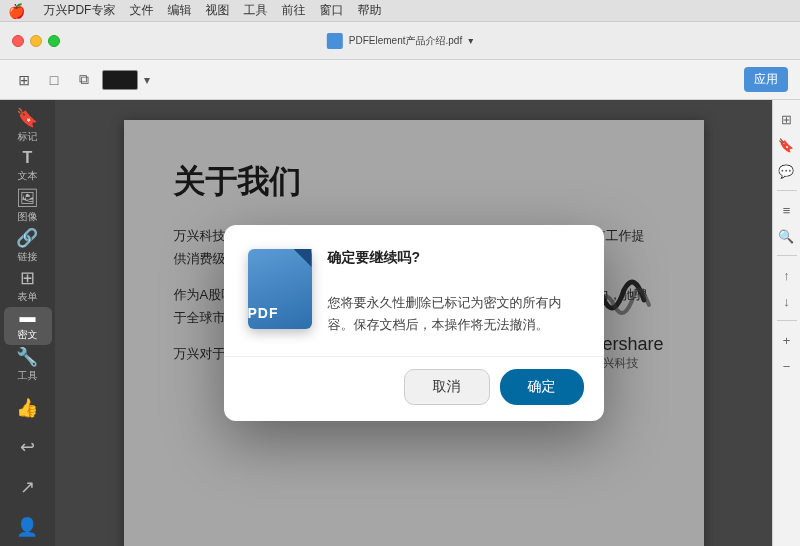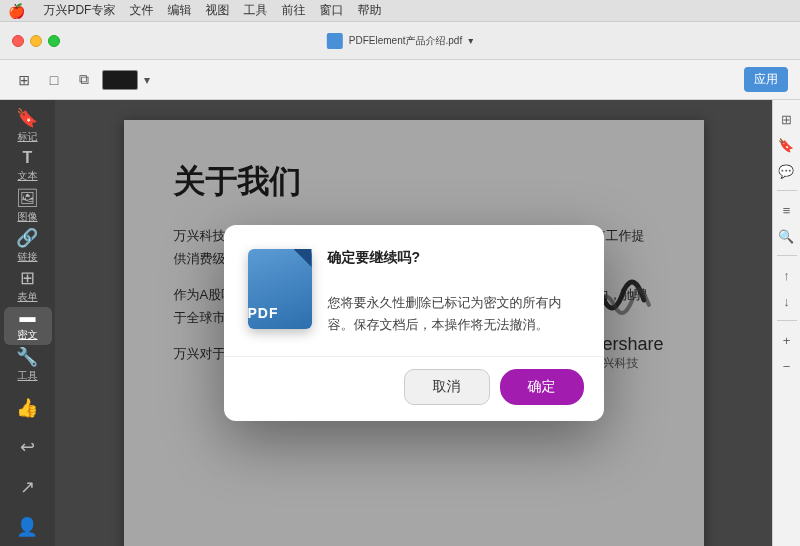--- a/index.html
+++ b/index.html
@@ -157,21 +157,20 @@
       font-size: 10px;
     }
     .sidebar-item.active { background: rgba(255,255,255,0.15); color: #fff; }
     .sidebar-icon {
       font-size: 18px;
       line-height: 1;
     }
     .sidebar-label {
       font-size: 10px;
       text-align: right;
-      text-decoration: underline;
     }
 
     
     .content-area {
       flex: 1;
       background: #696969;
       overflow: hidden;
       position: relative;
     }
 
@@ -323,21 +322,21 @@
       padding: 8px 28px;
       background: #f0f0f0;
       border: 1px solid #ccc;
       border-radius: 10px;
       font-size: 14px;
       color: #333;
       cursor: pointer;
     }
     .btn-confirm {
       padding: 8px 28px;
-      background: #a21caf;
+      background: #0369a1;
       border: none;
       border-radius: 17px;
       font-size: 14px;
       color: white;
       cursor: pointer;
     }
   </style>
 </head>
 <body>
 

